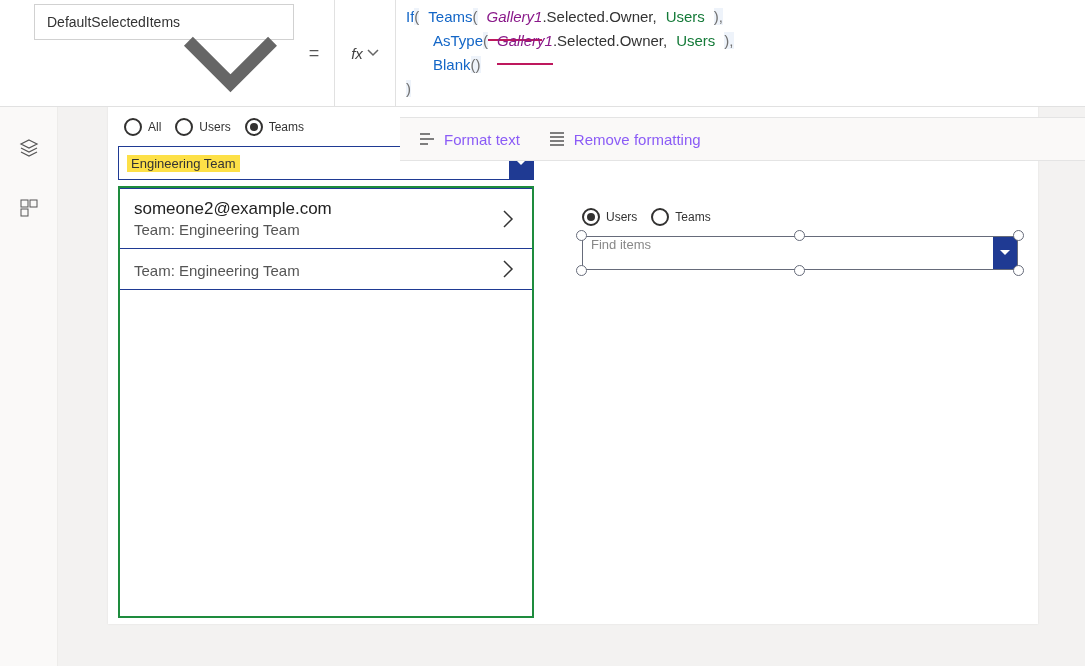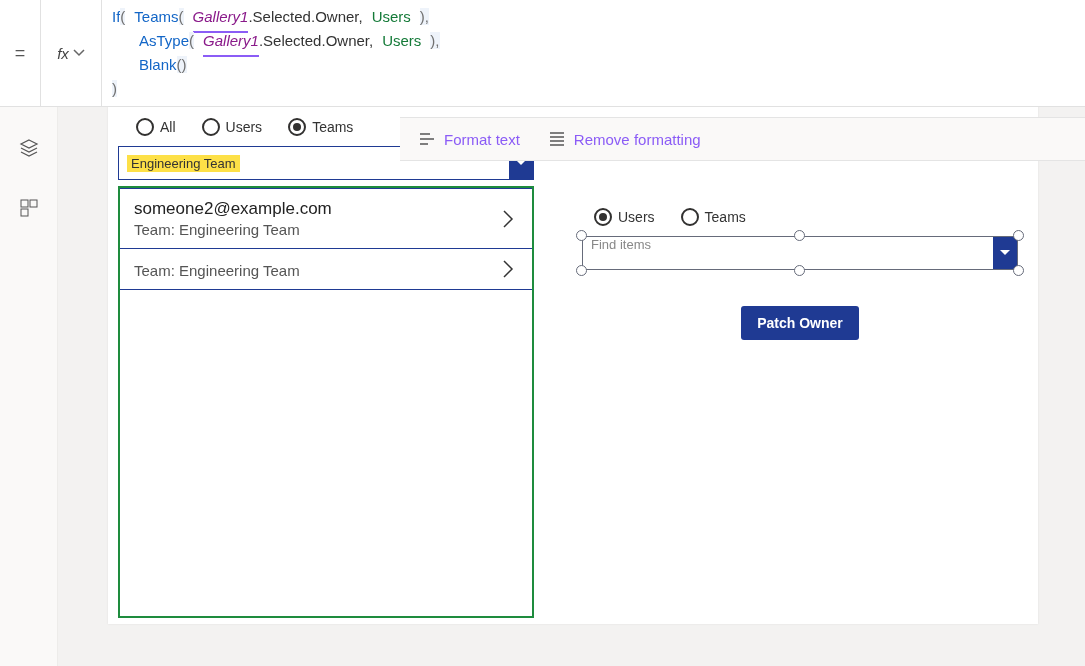--- a/index.html
+++ b/index.html
@@ -10,39 +10,39 @@
     .property-select { width: 260px; height: 36px; display: flex; align-items: center; padding: 0 12px; border: 1px solid #d1d1d1; margin: 4px 0 4px 34px; background: #fff; position: relative; }
     .property-select span { flex: 1; font-size: 14px; color: #333; }
     .chev { width: 12px; height: 12px; }
     .chev svg { display: block; }
     .equals { width: 40px; display: flex; align-items: center; justify-content: center; font-size: 18px; color: #555; }
     .fx-cell { width: 62px; display: flex; align-items: center; justify-content: center; border-left: 1px solid #e1e1e1; border-right: 1px solid #e1e1e1; gap: 4px; padding: 12px 8px; }
     .fx-cell .fx { font-style: italic; font-size: 15px; color: #444; }
     .formula-body { flex: 1; padding: 6px 10px 4px 10px; font-family: Consolas, "Courier New", monospace; font-size: 15px; line-height: 22px; white-space: pre; color: #333; background: #fff; }
     .tok-func { color: #1366c7; }
     .tok-punc { color: #707070; background: #eef3fa; }
-    .tok-var { color: #8a1a8a; font-style: italic; border-bottom: 2px solid #8b5cf6; padding-bottom: 6px; }
+    .tok-var { color: #8a1a8a; font-style: italic; border-bottom: 2px solid #be185d; padding-bottom: 14px; }
     .tok-prop { color: #333; }
     .tok-type { color: #147a38; }
 
     .formula-footer { position: absolute; left: 400px; top: 117px; right: 0; height: 44px; background: #faf9f8; border-top: 1px solid #e4e4e4; border-bottom: 1px solid #e4e4e4; display: flex; align-items: center; padding: 0 18px; gap: 28px; z-index: 19; }
     .formula-footer .action { display: flex; align-items: center; gap: 8px; font-size: 15px; color: #8b5cf6; }
     .icon-svg { width: 18px; height: 18px; }
 
     
     .left-rail { position: absolute; left: 0; top: 48px; bottom: 0; width: 58px; background: #faf9f8; border-right: 1px solid #edecea; display: flex; flex-direction: column; align-items: center; padding-top: 30px; gap: 40px; z-index: 5; }
     .rail-icon { width: 20px; height: 20px; color: #555; }
 
     
     .canvas-bg { position: absolute; left: 58px; right: 0; top: 48px; bottom: 0; background: #f3f2f1; }
     .app-screen { position: absolute; left: 108px; top: 100px; width: 930px; height: 524px; background: #fff; box-shadow: 0 0 2px rgba(0,0,0,0.08); }
 
     
     .radio-row { display: flex; align-items: center; gap: 14px; padding: 18px 16px 10px 16px; }
-    .radio { display: flex; align-items: center; gap: 6px; font-size: 14px; color: #333; margin-left: 12px; }
+    .radio { display: flex; align-items: center; gap: 6px; font-size: 12px; color: #333; }
     .radio-circle { width: 18px; height: 18px; border: 2px solid #323130; border-radius: 50%; display: flex; align-items: center; justify-content: center; }
     .radio-circle.selected::after { content: ""; width: 8px; height: 8px; background: #323130; border-radius: 50%; }
 
     .combo { margin: 0 10px; height: 34px; border: 1.5px solid #1f3a93; display: flex; align-items: center; position: relative; padding-left: 8px; }
     .combo .sel { background: #fde047; font-size: 13px; color: #333; padding: 1px 4px; }
     .combo .drop { width: 24px; background: #1f3a93; align-self: stretch; margin-left: auto; display: flex; align-items: center; justify-content: center; }
     .combo .drop svg { width: 12px; height: 12px; fill: #fff; }
 
     .gallery { margin: 6px 10px 0 10px; border: 2px solid #1e8c3e; height: 432px; }
     .gallery-item { border-bottom: 1px solid #1f3a93; padding: 10px 14px; display: flex; align-items: center; justify-content: space-between; }
@@ -69,20 +69,28 @@
     .h-bl { bottom: -6px; left: -6px; }
     .h-bm { bottom: -6px; left: 50%; margin-left: -6px; }
     .h-br { bottom: -6px; right: -6px; }
 
     .patch-btn { margin: 36px auto 0 auto; display: block; background: #1f3a93; color: #fff; border: none; padding: 9px 16px; font-size: 14px; border-radius: 3px; font-weight: 600; }
   </style>
 </head>
 <body>
 
 <div class="formula-row">
+  <div class="property-select">
+    <span>DefaultSelectedItems</span>
+    <span class="chev">
+      <svg viewBox="0 0 12 12">
+          <path d="M1 3 L6 8 L11 3" stroke="#666" stroke-width="1.5" fill="none"></path>
+        </svg>
+    </span>
+  </div>
   <div class="equals">=</div>
   <div class="fx-cell">
     <span class="fx">fx</span>
     <span class="chev">
       <svg viewBox="0 0 12 12">
           <path d="M1 3 L6 8 L11 3" stroke="#666" stroke-width="1.5" fill="none"></path>
         </svg>
     </span>
   </div>
   <div class="formula-body"><span class="tok-func">If</span><span class="tok-punc">(</span> <span class="tok-func">Teams</span><span class="tok-punc">(</span> <span class="tok-var">Gallery1</span><span class="tok-prop">.Selected.Owner,</span> <span class="tok-type">Users</span> <span class="tok-punc">),</span>
@@ -187,15 +195,14 @@
             </svg>
           </span>
       </div>
       <span class="handle h-tl"></span>
       <span class="handle h-tm"></span>
       <span class="handle h-tr"></span>
       <span class="handle h-bl"></span>
       <span class="handle h-bm"></span>
       <span class="handle h-br"></span>
     </div>
-    <button class="patch-btn">Patch Owner</button>
   </div>
 </div>
 
 </body></html>

